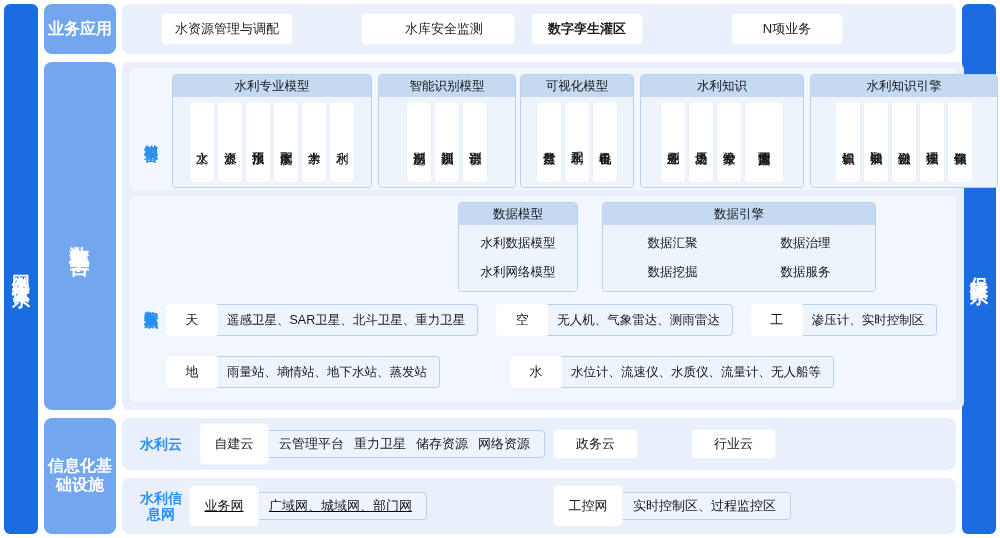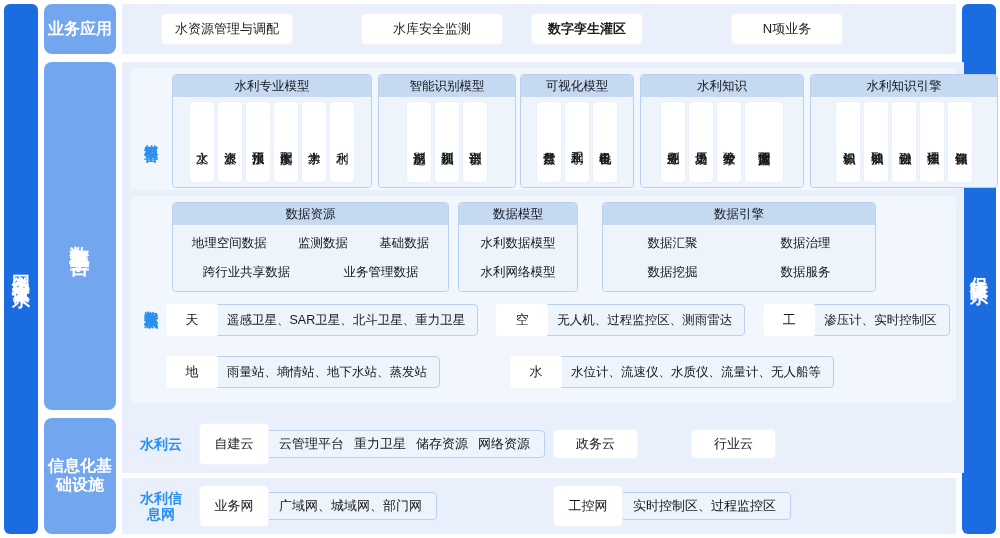--- a/index.html
+++ b/index.html
@@ -28,35 +28,35 @@
     position:absolute;background:#72a6ef;border-radius:8px;
     display:flex;align-items:center;justify-content:center;
     color:#ffffff;font-weight:bold;text-align:center;line-height:1.18;
   }
   .chip-biz{left:44px;top:4px;width:72px;height:50px;font-size:16px;}
   .chip-twin{left:44px;top:62px;width:72px;height:348px;font-size:20px;letter-spacing:2px;}
   .chip-twin span{writing-mode:vertical-rl;line-height:1.3;}
   .chip-infra{left:44px;top:418px;width:72px;height:116px;font-size:16px;}
 
   
-  .panel{position:absolute;background:#e9effb;border-radius:1px;}
+  .panel{position:absolute;background:#e9effb;border-radius:8px;}
   .panel-biz{left:122px;top:4px;right:44px;height:50px;}
-  .panel-twin{left:122px;top:62px;right:36px;height:411px;background:#e9effb;}
+  .panel-twin{left:122px;top:62px;right:36px;height:348px;background:#e9effb;}
   .panel-cloud{left:122px;top:418px;right:44px;height:52px;}
   .panel-net{left:122px;top:478px;right:44px;height:56px;}
 
   
   .biz-row{position:absolute;left:0;top:0;right:0;bottom:0;display:flex;align-items:center;}
   .biz-box{
     background:#ffffff;border-radius:4px;height:30px;
     display:flex;align-items:center;justify-content:center;
     font-size:13px;color:#1c1c1c;box-shadow:0 0 0 1px #f1f4fb;
   }
   .bz0{position:absolute;left:40px;width:130px;}
-  .bz1{position:absolute;left:240px;width:140px;}
+  .bz1{position:absolute;left:240px;width:140px;padding-left:12px;}
   .bz2{position:absolute;left:410px;width:110px;font-weight:bold;}
   .bz3{position:absolute;left:610px;width:110px;}
 
   
   .subpanel{position:absolute;background:#f2f6fd;border-radius:5px;}
   .sp-model{left:8px;top:6px;right:8px;height:122px;}
   .sp-data{left:8px;top:134px;right:8px;height:206px;}
 
   
   .vlabel{
@@ -88,21 +88,21 @@
     box-shadow:0 0 0 1px #eaf0fa;
   }
   .vcard span{writing-mode:vertical-rl;line-height:1.15;text-align:center;}
   .vcard.w1{width:20px;}
   .vcard.w2{width:34px;}
 
   .g-prof{left:42px;width:198px;}
   .g-ai{left:248px;width:136px;}
   .g-vis{left:390px;width:112px;}
   .g-know{left:510px;width:162px;}
-  .g-eng{left:680px;width:186px;font-family:Liberation Mono, monospace;}
+  .g-eng{left:680px;width:186px;}
 
   
   .dblock{position:absolute;border:1px solid #b9d0ef;border-radius:4px;
     background:#ffffff;display:flex;flex-direction:column;overflow:hidden;}
   .dblock-hd{height:22px;background:#c5d9f1;display:flex;align-items:center;
     justify-content:center;font-size:12.5px;color:#15181c;flex:0 0 22px;}
   .dblock-bd{flex:1;background:#eef4fc;padding:4px 8px;
     display:flex;flex-direction:column;justify-content:space-around;}
   .drow{display:flex;align-items:center;justify-content:space-around;gap:10px;}
   .ditem{font-size:12.5px;color:#15181c;white-space:nowrap;}
@@ -279,34 +279,20 @@
           <div class="vcard w1">
               <span>知识储存</span>
             </div>
         </div>
       </div>
     </div>
 
     <div class="subpanel sp-data">
       <div class="vlabel vlabel-data">数据底板</div>
 
-      <div class="dblock db-res">
-        <div class="dblock-hd">数据资源</div>
-        <div class="dblock-bd">
-          <div class="drow">
-            <div class="ditem">地理空间数据</div>
-            <div class="ditem">监测数据</div>
-            <div class="ditem">基础数据</div>
-          </div>
-          <div class="drow">
-            <div class="ditem">跨行业共享数据</div>
-            <div class="ditem">业务管理数据</div>
-          </div>
-        </div>
-      </div>
 
       <div class="dblock db-eng">
         <div class="dblock-hd">数据引擎</div>
         <div class="dblock-bd">
           <div class="drow">
             <div class="ditem">数据汇聚</div>
             <div class="ditem">数据治理</div>
           </div>
           <div class="drow">
             <div class="ditem">数据挖掘</div>
@@ -327,21 +313,21 @@
         </div>
       </div>
 
       <div class="srow sr1">
         <div class="spair">
           <div class="skey">天</div>
           <div class="sval">遥感卫星、SAR卫星、北斗卫星、重力卫星</div>
         </div>
         <div class="spair">
           <div class="skey">空</div>
-          <div class="sval">无人机、过程监控区、测雨雷达</div>
+          <div class="sval">无人机、气象雷达、测雨雷达</div>
         </div>
         <div class="spair">
           <div class="skey">工</div>
           <div class="sval">渗压计、实时控制区</div>
         </div>
       </div>
 
       <div class="srow sr2">
         <div class="spair">
           <div class="skey">地</div>
@@ -368,21 +354,21 @@
         </div>
       </div>
       <div class="iplain" style="position:absolute;left:432px;">政务云</div>
       <div class="iplain" style="position:absolute;left:570px;">行业云</div>
     </div>
   </div>
 
   <div class="panel panel-net">
     <div class="irow">
       <div class="ilabel" id="net-label">水利信<br>息网</div>
-      <div class="ipair" style="left:78px;">
+      <div class="ipair" style="left:68px;text-decoration:underline;">
         <div class="ikey">业务网</div>
         <div class="ival">广域网、城域网、部门网</div>
       </div>
       <div class="ipair" style="left:432px;">
         <div class="ikey">工控网</div>
         <div class="ival">实时控制区、过程监控区</div>
       </div>
     </div>
   </div>
 

